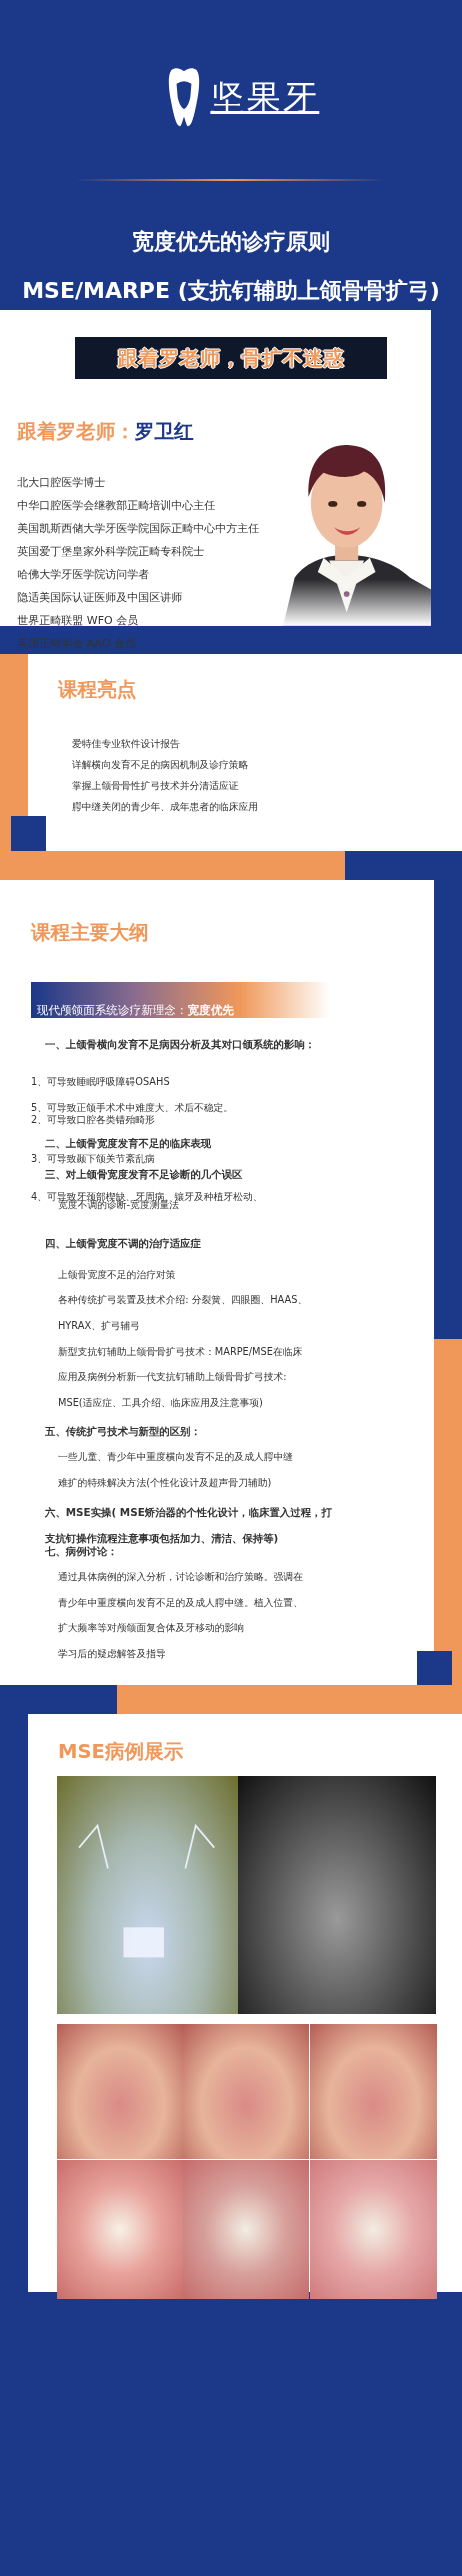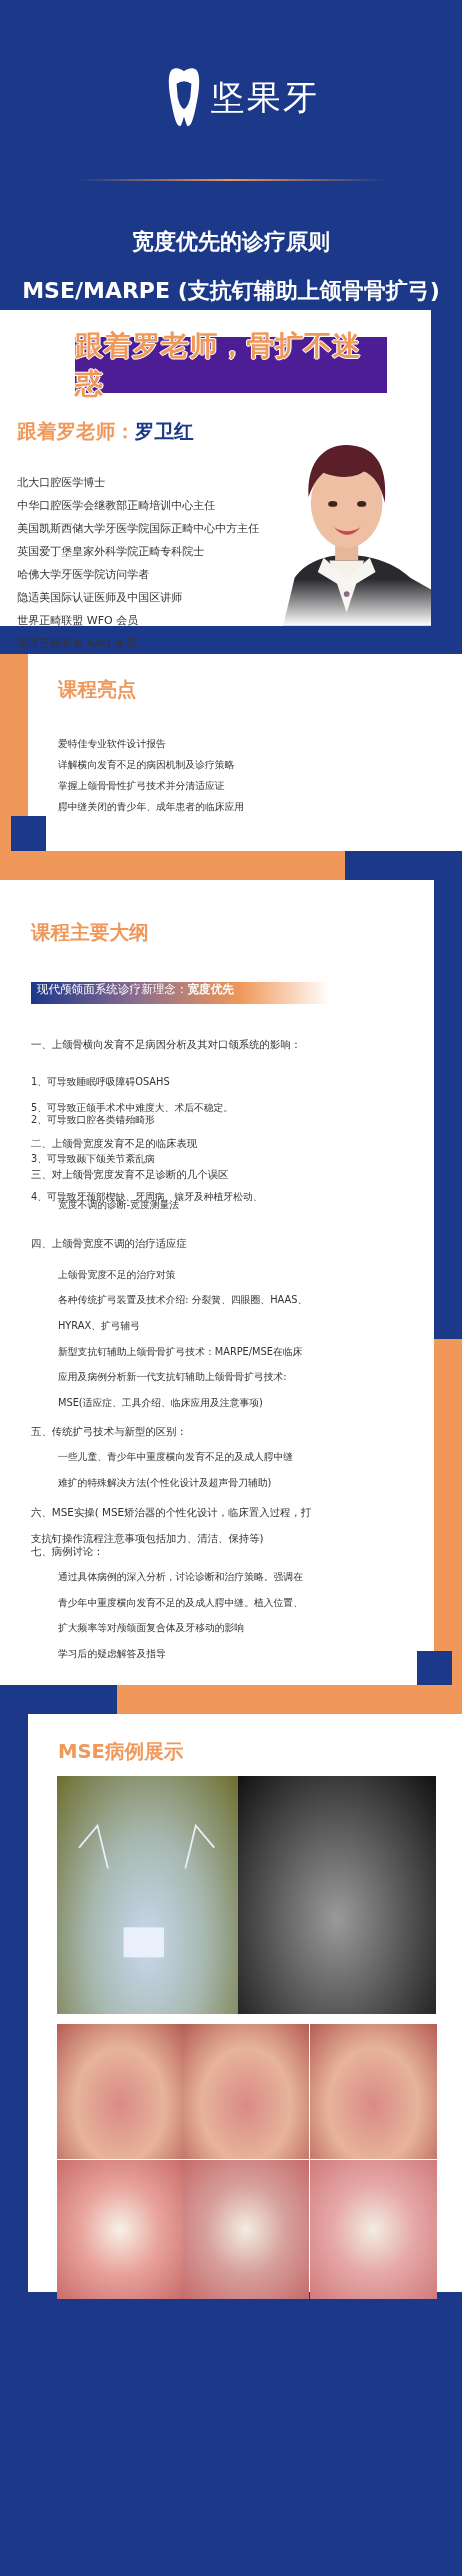--- a/index.html
+++ b/index.html
@@ -7,51 +7,51 @@
   body { font-family: "DejaVu Sans", "Liberation Sans", sans-serif; color: #333; }
   .page { position: relative; width: 462px; height: 2576px; background: #1b3889; overflow: hidden; }
   .abs { position: absolute; }
   .blue { background: #1b3889; }
   .orange { background: #f0985a; }
   .white { background: #ffffff; }
 
   
   .logo { position: absolute; left: 168px; top: 65px; display: flex; align-items: center; }
   .logo svg { width: 32px; height: 65px; }
-  .logo-text { color: #fff; font-size: 34px; letter-spacing: 2.3px; margin-left: 10.4px; font-weight: 400; }
+  .logo-text { color: #fff; font-size: 34px; letter-spacing: 2.3px; margin-left: 10.4px; font-weight: 400; text-decoration: underline; }
   .divider { position: absolute; left: 75px; top: 179px; width: 312px; height: 1.7px;
     background: linear-gradient(90deg, rgba(240,152,90,0) 0%, #f0985a 50%, rgba(240,152,90,0) 100%); }
   .title { position: absolute; left: 0; width: 462px; text-align: center; color: #fff; font-weight: 700; }
   .t1 { top: 227px; font-size: 22px; }
   .t2 { top: 276px; font-size: 22px; }
   .t3 { top: 322px; font-size: 22px; }
   .t4 { top: 370px; font-size: 22px; }
 
   
-  .slogan { position: absolute; left: 75px; top: 337px; width: 312px; height: 56px; background: #4c1d95;
-    color: #f0985a; font-weight: 700; font-size: 28px; display: flex; align-items: center; justify-content: center;
+  .slogan { position: absolute; left: 75px; top: 337px; width: 312px; height: 42px; background: #0f172a;
+    color: #f0985a; font-weight: 700; font-size: 20px; display: flex; align-items: center; justify-content: center;
     text-shadow: -1.2px 0 #fff, 1.2px 0 #fff, 0 -1.2px #fff, 0 1.2px #fff; letter-spacing: 0.6px; }
   .lect-head { position: absolute; left: 17.3px; top: 418px; font-size: 19.6px; font-weight: 700; }
   .lect-head .k { color: #f0985a; }
   .lect-head .n { color: #1b3889; }
   .creds { position: absolute; left: 17.3px; top: 471px; font-size: 11px; line-height: 23px; color: #333; }
   .portrait { position: absolute; left: 260px; top: 439px; width: 171px; height: 187px; overflow: hidden; }
 
   
   .sec-h { position: absolute; font-weight: 700; color: #f0985a; font-size: 19.6px; }
-  .list { position: absolute; font-size: 9.8px; color: #333; }
+  .list { position: absolute; font-size: 9.8px; color: #333; margin-left: 14px; }
   .hl-list { left: 58px; top: 733px; line-height: 21px; }
 
-  .sub-bar { position: absolute; left: 31px; top: 982px; width: 299px; height: 22px;
+  .sub-bar { position: absolute; left: 31px; top: 982px; width: 299px; height: 36px;
     background: linear-gradient(90deg, #1b3889 0%, #8b6c8e 35%, #f0985a 70%, rgba(255,255,255,1) 100%);
-    color: #fff; font-size: 11.6px; font-weight: 400; padding-left: 5.8px; display: flex; align-items: flex-start; }
+    color: #fff; font-size: 11.6px; font-weight: 400; padding-left: 5.8px; display: flex; align-items: flex-end; }
   .sub-bar b { font-weight: 700; }
 
   .ol { position: absolute; left: 31px; font-size: 9.8px; color: #333; white-space: nowrap; }
-  .ol.b { font-weight: 400; font-size: 10.4px; color: #333; }
+  .ol.b { font-weight: 700; font-size: 10.4px; color: #333; margin-left: 14px; }
   .ol.i { left: 58px; }
 
   
   .photo { position: absolute; overflow: hidden; }
 </style>
 </head>
 <body>
 
 <div class="page">
 

